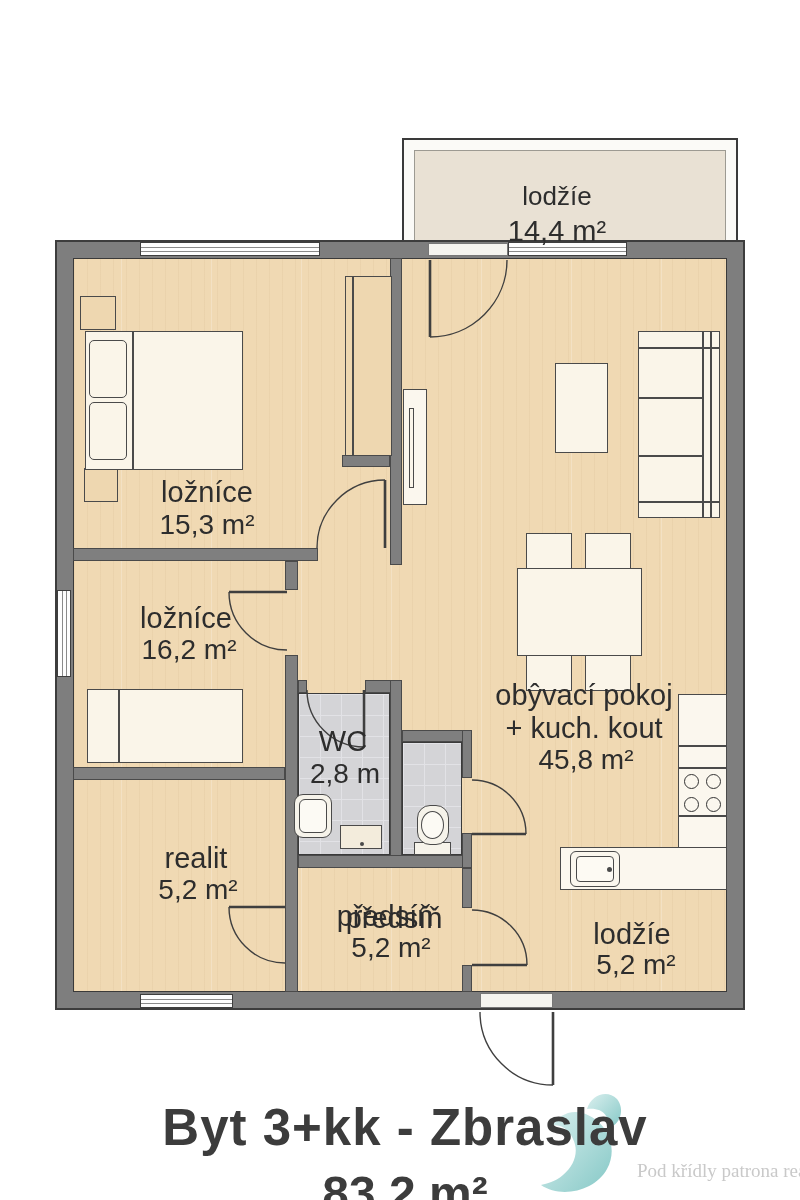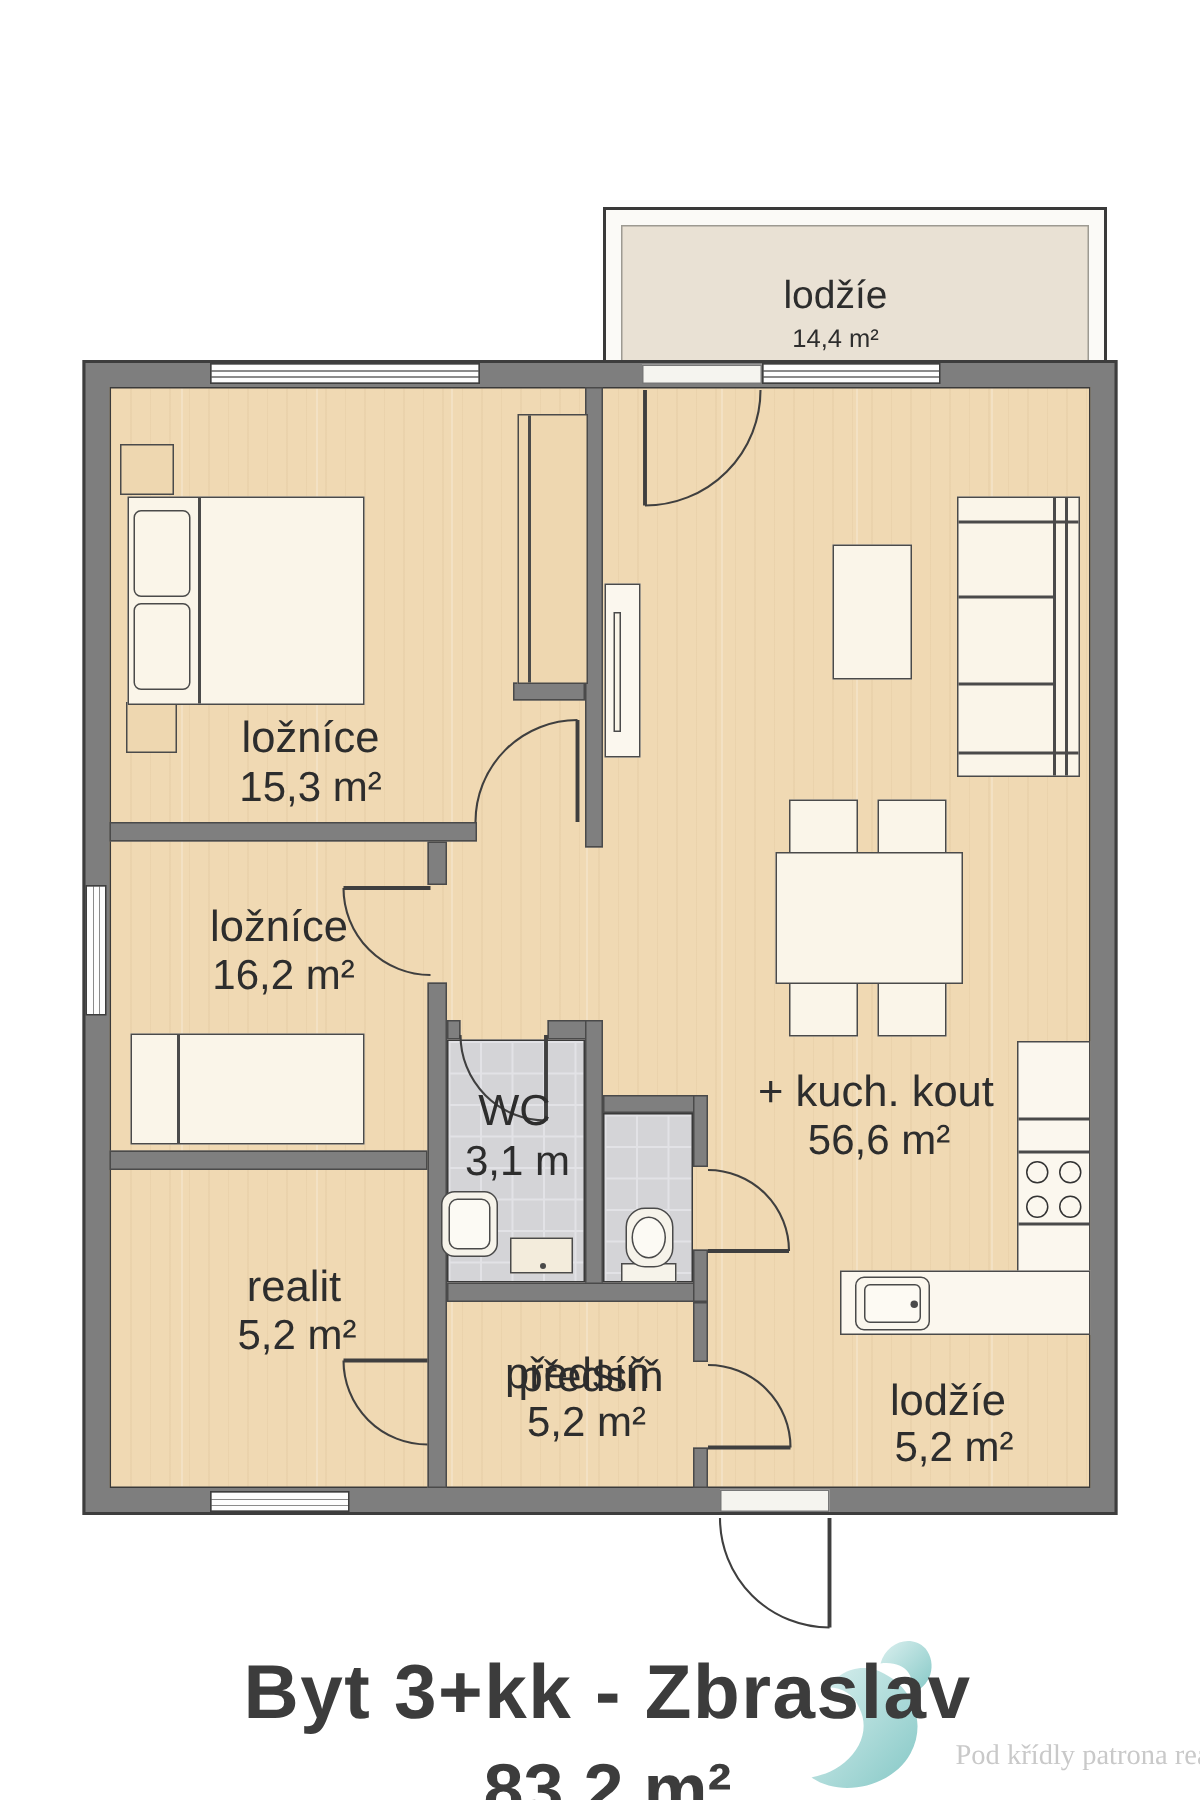--- a/index.html
+++ b/index.html
@@ -26,21 +26,21 @@
   
   .furn{position:absolute;box-sizing:border-box;background:#faf5e9;border:1.5px solid #4a4a4a;}
   .furnbeige{position:absolute;box-sizing:border-box;background:#eed7b0;border:1.5px solid #4a4a4a;}
   .kcounter{position:absolute;box-sizing:border-box;background:#fbf7ee;border:1.5px solid #4a4a4a;}
   .iline{position:absolute;background:#4a4a4a;}
   .burner{position:absolute;box-sizing:border-box;width:15px;height:15px;border:1.6px solid #333;
           border-radius:50%;background:#fbf7ee;}
   
   .rlabel{position:absolute;transform:translateX(-50%);color:#2d2d2d;font-size:29px;line-height:1;white-space:nowrap;}
   .rarea{position:absolute;transform:translateX(-50%);color:#2d2d2d;font-size:28px;line-height:1;white-space:nowrap;}
-  .small-l{font-size:26px;} .small-a{font-size:17px;}
+  .small-l{font-size:26px;} .small-a{font-size:29px;}
   .title-line{position:absolute;transform:translateX(-50%);color:#3c3c3c;font-weight:bold;white-space:nowrap;}
   .t1{font-size:51px;letter-spacing:1px;margin-top:36px;} .t2{font-size:48px;}
   .watermark{position:absolute;font-family:"Liberation Serif",serif;font-size:19px;color:#c9c9c9;white-space:nowrap;}
   svg.overlay{position:absolute;left:0;top:0;pointer-events:none;}
 </style>
 </head>
 <body>
 
 <div id="plan">
 
@@ -152,31 +152,32 @@
   <div class="rlabel small-l" style="left:557px;top:183px;">lodžíe</div>
   <div class="rarea small-a" style="left:557px;top:217px;">14,4 m²</div>
 
   <div class="rlabel" style="left:207px;top:478px;">ložníce</div>
   <div class="rarea" style="left:207px;top:511px;">15,3 m²</div>
 
   <div class="rlabel" style="left:186px;top:604px;">ložníce</div>
   <div class="rarea" style="left:189px;top:636px;">16,2 m²</div>
 
   <div class="rlabel" style="left:343px;top:727px;text-align:center;">WC</div>
-  <div class="rarea" style="left:345px;top:760px;">3,1 m</div>
+  <div class="rarea" style="left:345px;top:760px;">2,8 m</div>
 
   <div class="rlabel" style="left:196px;top:844px;">realit</div>
   <div class="rarea" style="left:198px;top:876px;">5,2 m²</div>
 
   <div class="rlabel" style="left:385px;top:902px;">předsíň</div>
   <div class="rlabel" style="left:394px;top:904px;">předsíň</div>
   <div class="rarea" style="left:391px;top:934px;">5,2 m²</div>
 
+  <div class="rlabel" style="left:584px;top:681px;">obŷvací pokoj</div>
   <div class="rlabel" style="left:584px;top:714px;">+ kuch. kout</div>
-  <div class="rarea" style="left:586px;top:746px;">56,6 m²</div>
+  <div class="rarea" style="left:586px;top:746px;">45,8 m²</div>
 
   <div class="rlabel" style="left:632px;top:920px;">lodžíe</div>
   <div class="rarea" style="left:636px;top:951px;">5,2 m²</div>
 
   <svg class="overlay" style="left:525px;top:1085px;" width="100" height="112" viewBox="0 0 100 112">
     <defs>
       <linearGradient id="teal" x1="0" y1="0" x2="1" y2="1">
         <stop offset="0" stop-color="#d9efee"></stop>
         <stop offset="1" stop-color="#7ec5c3"></stop>
       </linearGradient>

